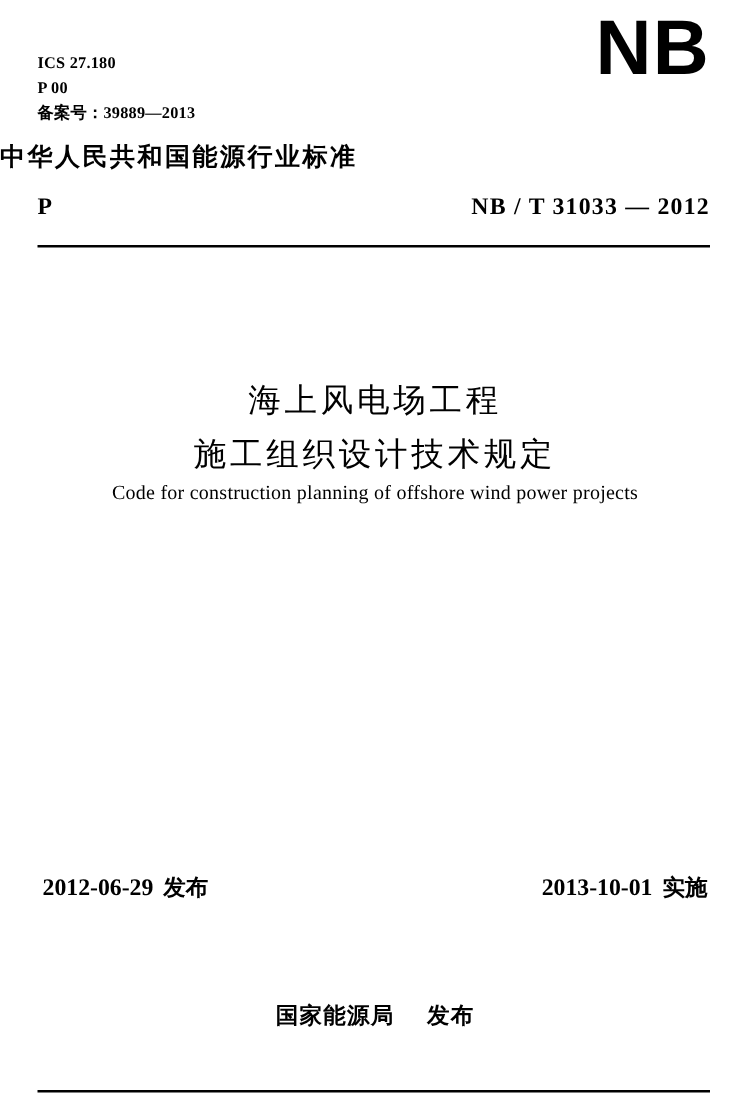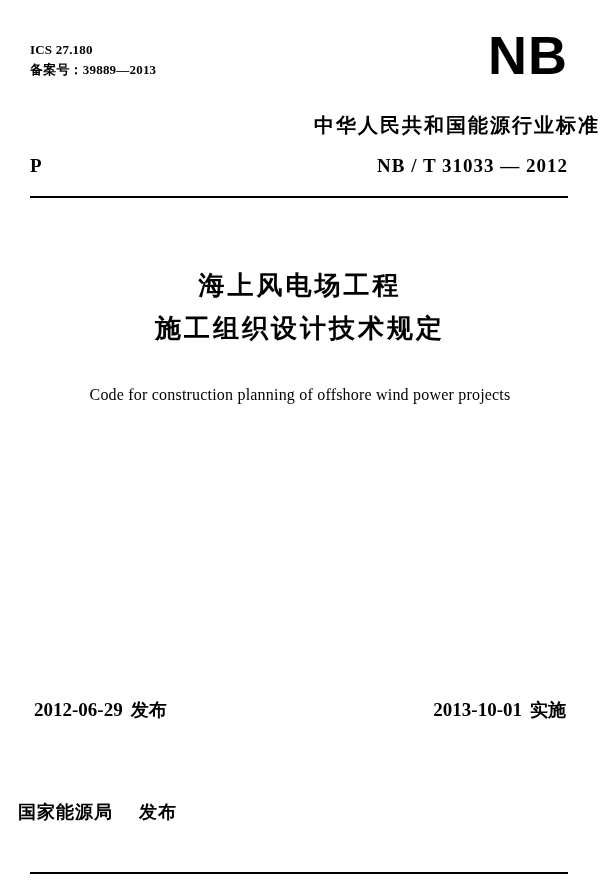--- a/index.html
+++ b/index.html
@@ -33,35 +33,35 @@
     font-size: 13px;
     line-height: 1.55;
     letter-spacing: 0.2px;
   }
   .meta div { white-space: nowrap; }
 
   
   .nb-logo {
     position: absolute;
     right: 32px;
-    top: 28px;
+    top: 8px;
     font-family: "Liberation Sans", sans-serif;
     font-weight: bold;
-    font-size: 54px;
+    font-size: 62px;
     line-height: 1;
     letter-spacing: 1px;
   }
 
   
   .org-line {
     position: absolute;
     left: 0;
     right: 0;
     top: 112px;
-    text-align: right;
+    text-align: left;
     font-family: "DejaVu Sans", "Liberation Sans", sans-serif;
     font-weight: bold;
     font-size: 20px;
     letter-spacing: 2px;
   }
 
   
   .code-row {
     position: absolute;
     left: 30px;
@@ -90,24 +90,24 @@
     top: 196px;
     border-top: 2px solid #000;
     height: 0;
   }
 
   
   .title-cn {
     position: absolute;
     left: 0;
     right: 0;
-    top: 264px;
+    top: 300px;
     text-align: center;
     font-family: "DejaVu Sans", "Liberation Sans", sans-serif;
-    font-weight: bold;
+    font-weight: normal;
     font-size: 26px;
     letter-spacing: 3px;
     line-height: 1.65;
   }
   .title-cn .line2 { display: block; }
 
   .title-en {
     position: absolute;
     left: 0;
     right: 0;
@@ -133,23 +133,24 @@
   .dates .seg-cn {
     font-family: "DejaVu Sans", "Liberation Sans", sans-serif;
     font-weight: bold;
     font-size: 18px;
     margin-left: 8px;
   }
 
   
   .publisher {
     position: absolute;
-    left: 18px;
+    left: 0;
     right: 0;
     top: 800px;
+    text-align: center;
     font-family: Liberation Sans, sans-serif;
     font-weight: bold;
     font-size: 18px;
     letter-spacing: 1px;
   }
   .publisher .gap { display: inline-block; width: 26px; }
 
   .bottom-rule {
     position: absolute;
     left: 30px;
@@ -159,20 +160,21 @@
     height: 0;
   }
 </style>
 </head>
 <body>
 
 <div class="page">
 
   <div class="meta">
     <div>ICS 27.180</div>
+    <div>P 00</div>
     <div>备案号：39889—2013</div>
   </div>
 
   <div class="nb-logo">NB</div>
 
   <div class="org-line">中华人民共和国能源行业标准</div>
 
   <div class="code-row">
     <div class="code-left">P</div>
     <div class="code-right">NB / T  31033 — 2012</div>

